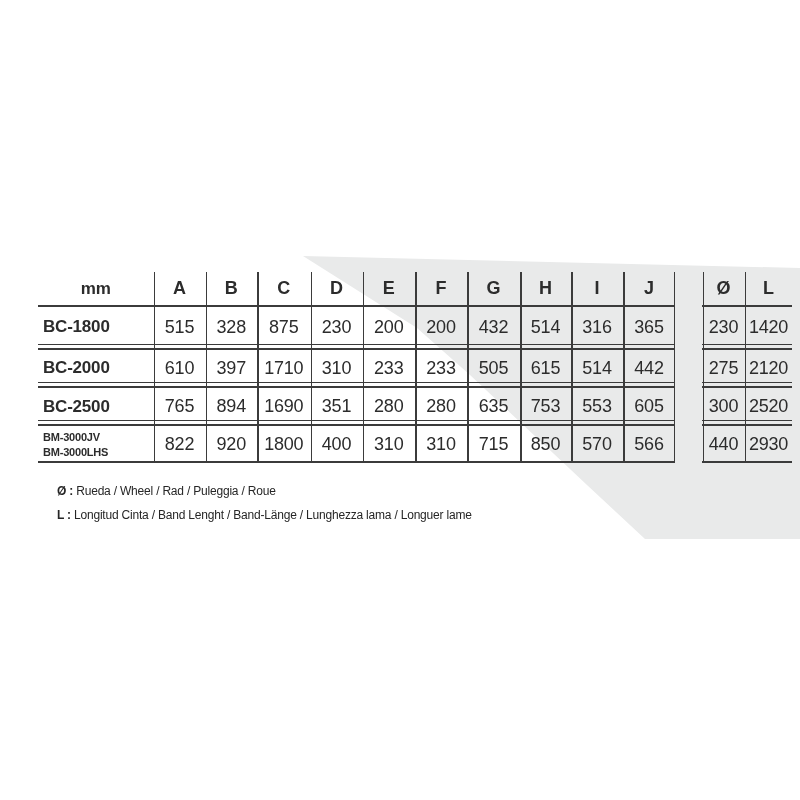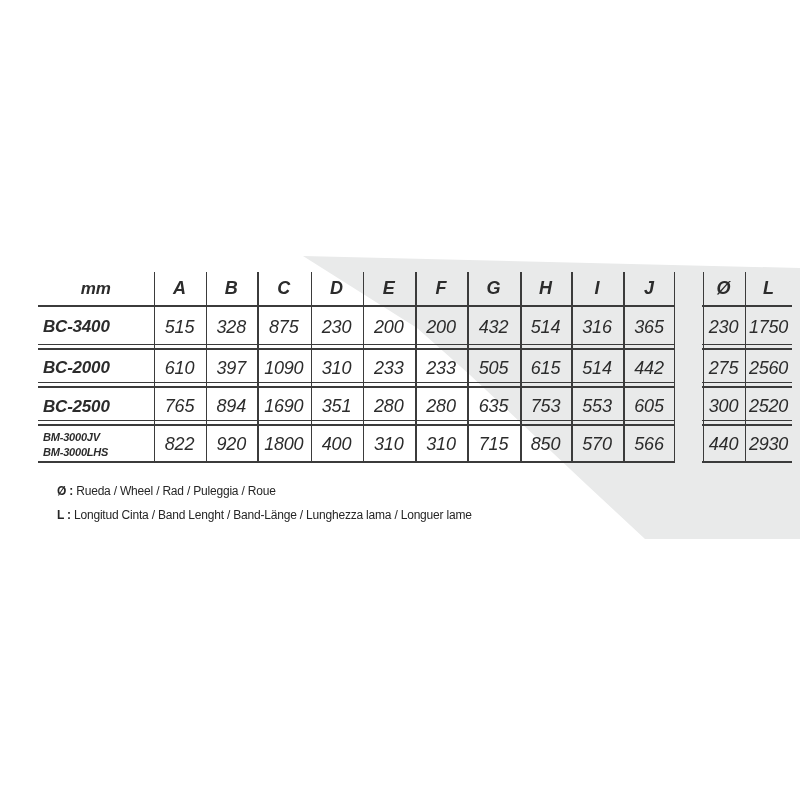--- a/index.html
+++ b/index.html
@@ -16,21 +16,20 @@
     clip-path:polygon(303px 256px,800px 268px,800px 539px,645px 539px,587px 485px,470px 375px,417px 328px);
   }
   
   .tbl{position:absolute;top:272px;z-index:2;}
   .tbl-main{left:38px;width:637px;height:191px;}
   .tbl-side{left:702px;width:90px;height:191px;}
   .grid{
     position:absolute;left:0;top:0;right:0;bottom:0;
     display:grid;
     grid-template-rows:33px 44px 38px 39px 37px;
-    font-style:italic;
   }
   .tbl-main .grid{
     grid-template-columns:115.5px 52px 51.5px 53.5px 52px 52.5px 52px 53px 51px 52px 52px;
   }
   .tbl-side .grid{
     grid-template-columns:43px 47px;
   }
   .cell{
     display:flex;align-items:center;justify-content:center;
     font-size:18px;letter-spacing:-0.2px;white-space:nowrap;
@@ -66,36 +65,36 @@
     <div class="cell hdr">B</div>
     <div class="cell hdr">C</div>
     <div class="cell hdr">D</div>
     <div class="cell hdr">E</div>
     <div class="cell hdr">F</div>
     <div class="cell hdr">G</div>
     <div class="cell hdr">H</div>
     <div class="cell hdr">I</div>
     <div class="cell hdr">J</div>
 
-    <div class="cell model">BC-3400</div>
+    <div class="cell model">BC-1800</div>
     <div class="cell">515</div>
     <div class="cell">328</div>
     <div class="cell">875</div>
     <div class="cell">230</div>
     <div class="cell">200</div>
     <div class="cell">200</div>
     <div class="cell">432</div>
     <div class="cell">514</div>
     <div class="cell">316</div>
     <div class="cell">365</div>
 
     <div class="cell model">BC-2000</div>
     <div class="cell">610</div>
     <div class="cell">397</div>
-    <div class="cell">1090</div>
+    <div class="cell">1710</div>
     <div class="cell">310</div>
     <div class="cell">233</div>
     <div class="cell">233</div>
     <div class="cell">505</div>
     <div class="cell">615</div>
     <div class="cell">514</div>
     <div class="cell">442</div>
 
     <div class="cell model">BC-2500</div>
     <div class="cell">765</div>
@@ -145,23 +144,23 @@
     <div class="hl" style="top: 147.5px; height: 1.7px;"></div>
     <div class="hl" style="top: 152.3px; height: 1.7px;"></div>
     <div class="hl" style="top: 188.6px; height: 2.4px;"></div>
   </div>
 
 <div class="tbl tbl-side">
   <div class="grid">
     <div class="cell hdr">Ø</div>
     <div class="cell hdr">L</div>
     <div class="cell">230</div>
-    <div class="cell">1750</div>
+    <div class="cell">1420</div>
     <div class="cell">275</div>
-    <div class="cell">2560</div>
+    <div class="cell">2120</div>
     <div class="cell">300</div>
     <div class="cell">2520</div>
     <div class="cell">440</div>
     <div class="cell">2930</div>
   </div>
 <div class="vl" style="left: 0.5px; height: 191px;"></div>
     <div class="vl" style="left: 42.5px; height: 191px;"></div>
     <div class="hl" style="top: 33px; height: 2.4px;"></div>
     <div class="hl" style="top: 71.5px; height: 1.7px;"></div>
     <div class="hl" style="top: 76.3px; height: 1.7px;"></div>

